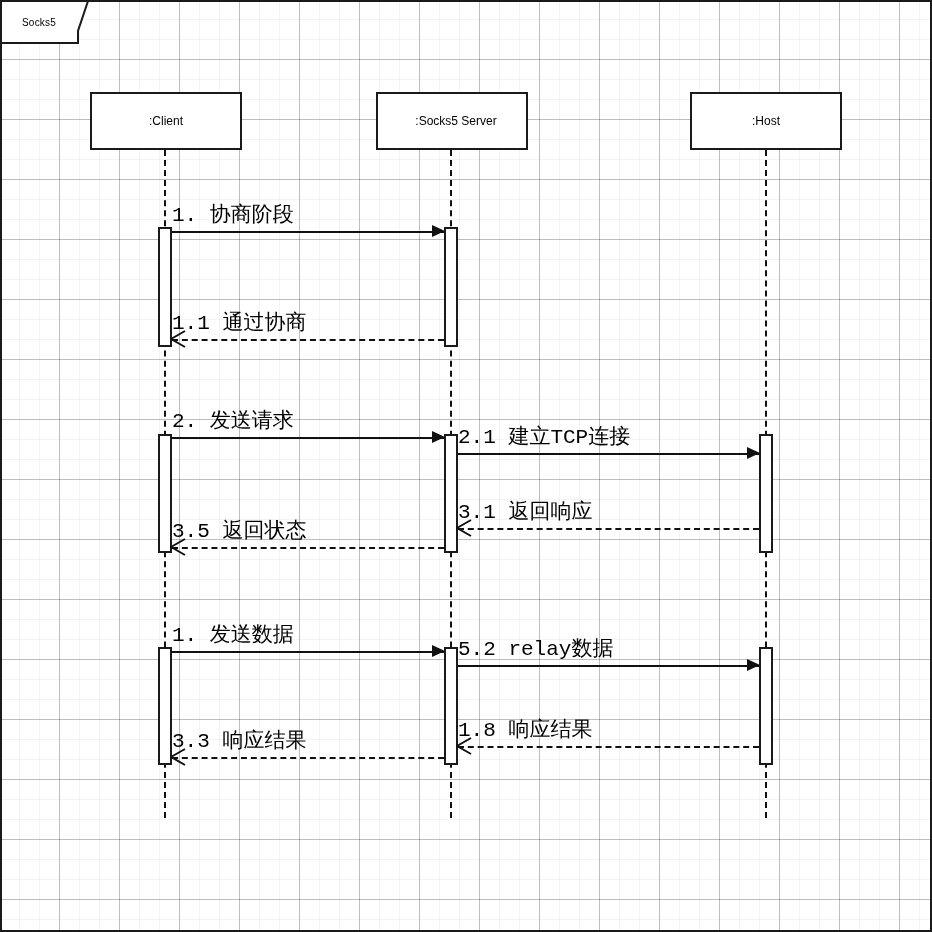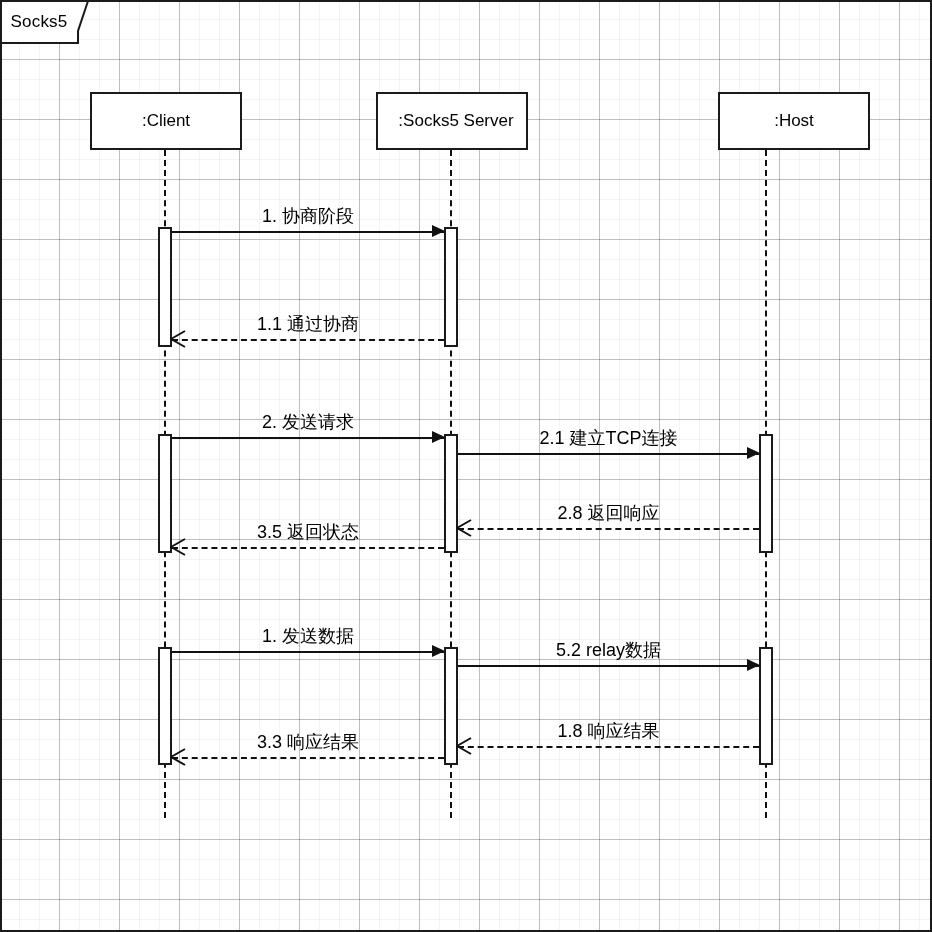--- a/index.html
+++ b/index.html
@@ -40,34 +40,34 @@
     width: 90px; height: 44px;
   }
   #frame-label svg { display: block; }
   #frame-label .lbl-text {
     position: absolute;
     left: 0; top: 0;
     width: 78px; height: 44px;
     display: flex;
     align-items: center;
     justify-content: center;
-    font-size: 17px;
+    font-size: 10px;
     color: #000;
     letter-spacing: 0.2px;
   }
   
   .lifeline-box {
     position: absolute;
     box-sizing: border-box;
     border: 2px solid #1a1a1a;
     background: #ffffff;
     display: flex;
     align-items: center;
     justify-content: center;
-    font-size: 17px;
+    font-size: 12px;
     color: #000000;
     white-space: nowrap;
   }
   
   .lifeline-line {
     position: absolute;
     width: 0;
     border-left: 2px dashed #111111;
   }
   
@@ -104,25 +104,26 @@
   .msg .head-open-left {
     position: absolute;
     left: -2px; top: -9px;
     width: 14px; height: 18px;
   }
   .msg .label {
     position: absolute;
     left: 0;
     width: 100%;
     bottom: 6px;
-    text-align: center;
-    font-size: 18px;
+    text-align: left;
+    font-size: 21px;
     color: #000000;
     white-space: nowrap;
     line-height: 18px;
+    font-family: Liberation Mono, monospace;
   }
 </style>
 </head>
 <body>
 
 <div id="canvas">
 
   <div id="frame-label">
     <svg width="90" height="44" viewBox="0 0 90 44">
       <path d="M1,1 L88,1 L78,31 L78,43 L1,43 Z" fill="#ffffff" stroke="#1a1a1a" stroke-width="2"></path>
@@ -168,21 +169,21 @@
       <div class="msg" style="left: 458px; top: 453px; width: 301px;">
         <div class="line"></div>
         <div class="head-solid-right"></div>
         <div class="label">2.1 建立TCP连接</div>
       </div>
       <div class="msg dashed" style="left: 458px; top: 528px; width: 301px;">
         <div class="line"></div>
         <div class="head-open-left"><svg width="16" height="18" viewBox="0 0 16 18">
             <polyline points="15,1 1,9 15,17" fill="none" stroke="#111111" stroke-width="2"></polyline>
           </svg></div>
-        <div class="label">2.8 返回响应</div>
+        <div class="label">3.1 返回响应</div>
       </div>
       <div class="msg dashed" style="left: 172px; top: 547px; width: 272px;">
         <div class="line"></div>
         <div class="head-open-left"><svg width="16" height="18" viewBox="0 0 16 18">
             <polyline points="15,1 1,9 15,17" fill="none" stroke="#111111" stroke-width="2"></polyline>
           </svg></div>
         <div class="label">3.5 返回状态</div>
       </div>
       <div class="msg" style="left: 172px; top: 651px; width: 272px;">
         <div class="line"></div>
@@ -210,19 +211,19 @@
       </div>
     </div>
 
   <div id="lifeline-boxes">
       <div class="lifeline-box" style="left: 90px; top: 92px; width: 152px; height: 58px;">
         <span>:Client</span>
       </div>
       <div class="lifeline-box" style="left: 376px; top: 92px; width: 152px; height: 58px; padding-left: 8px;">
         <span>:Socks5 Server</span>
       </div>
-      <div class="lifeline-box" style="left: 690px; top: 92px; width: 152px; height: 58px; margin-left: 28px;">
+      <div class="lifeline-box" style="left: 690px; top: 92px; width: 152px; height: 58px;">
         <span>:Host</span>
       </div>
     </div>
 
   <div id="frame-border"></div>
 </div>
 
 </body></html>

